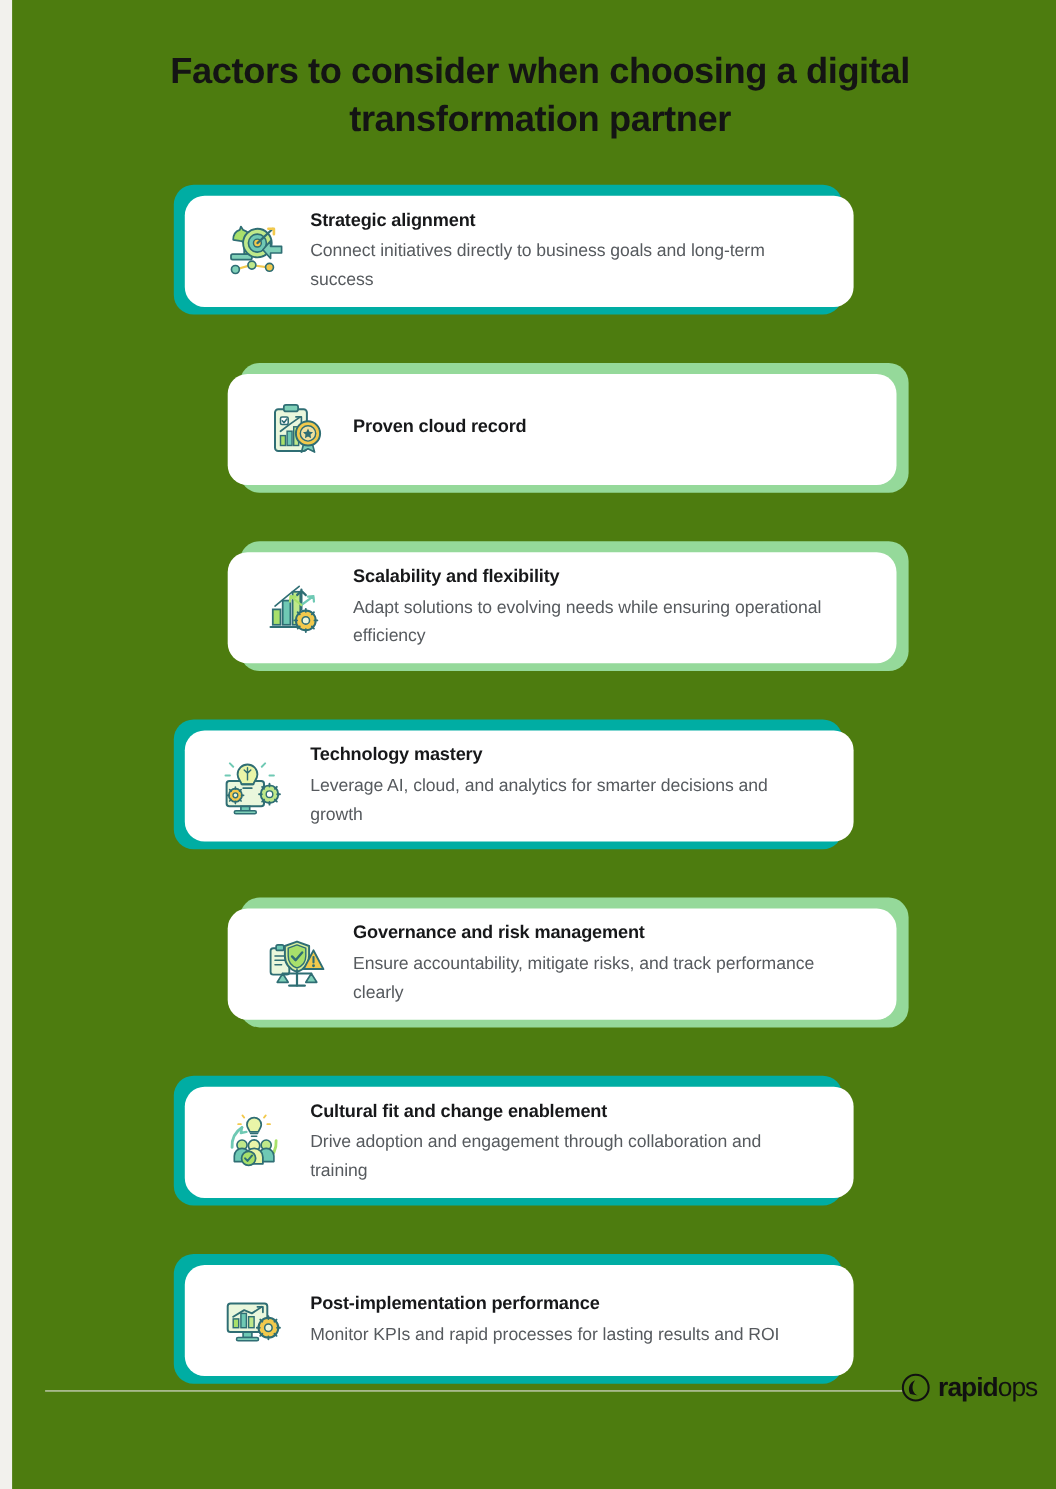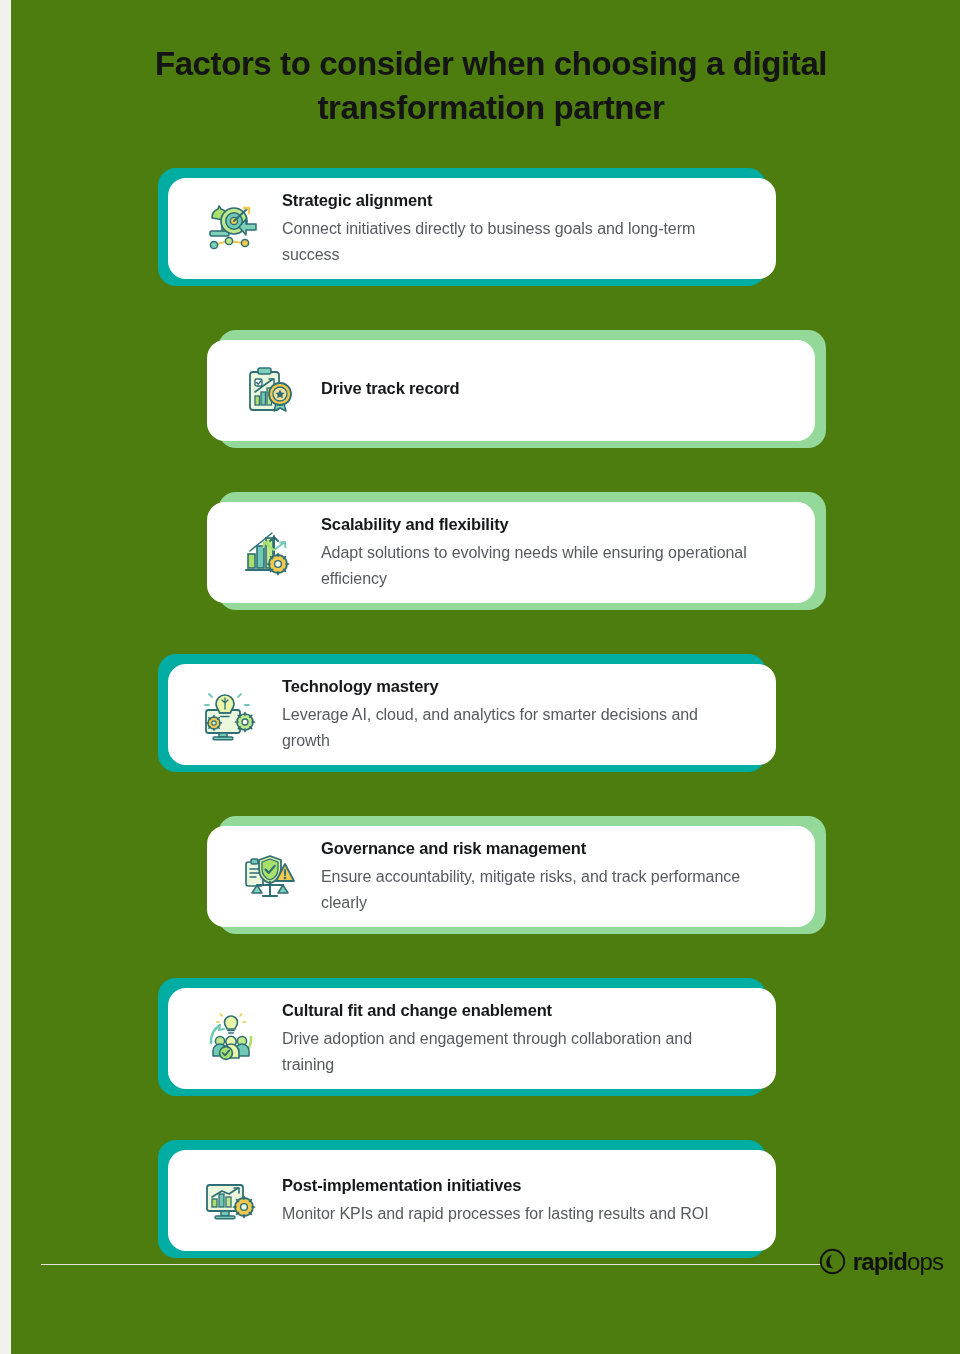--- a/index.html
+++ b/index.html
@@ -194,21 +194,21 @@
             <rect x="26" y="26" width="4.5" height="17" fill="#BFE88A" stroke="#2F6E74" stroke-width="1.3"></rect>
             <path d="M14 30 L22 24 L32 17" fill="none" stroke="#2F6E74" stroke-width="1.6" stroke-linecap="round"></path>
             <path d="M28 17 h5 v5" fill="none" stroke="#2F6E74" stroke-width="1.5" stroke-linecap="round" stroke-linejoin="round"></path>
             <path d="M36 38 l-3 11 6-3 6 3 -3-11z" fill="#7FD0B8" stroke="#2F6E74" stroke-width="1.5" stroke-linejoin="round"></path>
             <circle cx="39" cy="32" r="11" fill="#F2C94C" stroke="#2F6E74" stroke-width="1.8"></circle>
             <circle cx="39" cy="32" r="7" fill="#EFE0A0" stroke="#2F6E74" stroke-width="1.3"></circle>
             <path d="M39 27.5 l1.4 2.9 3.2.5 -2.3 2.2 .5 3.2 -2.8-1.5 -2.8 1.5 .5-3.2 -2.3-2.2 3.2-.5z" fill="#2F6E74"></path>
           </svg>
         </div>
         <div class="card-text">
-          <div class="card-title">Drive track record</div>
+          <div class="card-title">Proven cloud record</div>
         </div>
       </div>
     </div>
 
     <div class="card-row row-right">
       <div class="accent" style="background:#95D99A"></div>
       <div class="card">
         <div class="icon-wrap">
           <svg width="58" height="58" viewBox="0 0 58 58">
             <rect x="7" y="30" width="7" height="14" fill="#A8E06B" stroke="#2F6E74" stroke-width="1.6"></rect>
@@ -327,21 +327,21 @@
             <rect x="17" y="22" width="5" height="13" fill="#6FC9B4" stroke="#2F6E74" stroke-width="1.3"></rect>
             <rect x="24" y="25" width="5" height="10" fill="#BFE88A" stroke="#2F6E74" stroke-width="1.3"></rect>
             <path d="M10 25 L20 19 L27 22 L36 16" fill="none" stroke="#2F6E74" stroke-width="1.7" stroke-linecap="round" stroke-linejoin="round"></path>
             <path d="M32 16 h5 v5" fill="none" stroke="#2F6E74" stroke-width="1.6" stroke-linecap="round" stroke-linejoin="round"></path>
             <circle cx="42" cy="35" r="9" fill="#F2C94C" stroke="#2F6E74" stroke-width="1.8"></circle>
             <circle cx="42" cy="35" r="3.4" fill="#EAF7DC" stroke="#2F6E74" stroke-width="1.4"></circle>
             <path d="M42 24.5 v2.6 M42 42.9 v2.6 M31.5 35 h2.6 M49.9 35 h2.6 M34.6 27.6 l1.9 1.9 M47.5 40.5 l1.9 1.9 M49.4 27.6 l-1.9 1.9 M36.5 40.5 l-1.9 1.9" stroke="#2F6E74" stroke-width="1.7" stroke-linecap="round"></path>
           </svg>
         </div>
         <div class="card-text">
-          <div class="card-title">Post-implementation initiatives</div>
+          <div class="card-title">Post-implementation performance</div>
           <div class="card-desc">Monitor KPIs and rapid processes for lasting results and ROI</div>
         </div>
       </div>
     </div>
 
   </div>
 
   <div class="footer">
     <div class="footer-divider"></div>
     <div class="logo">

